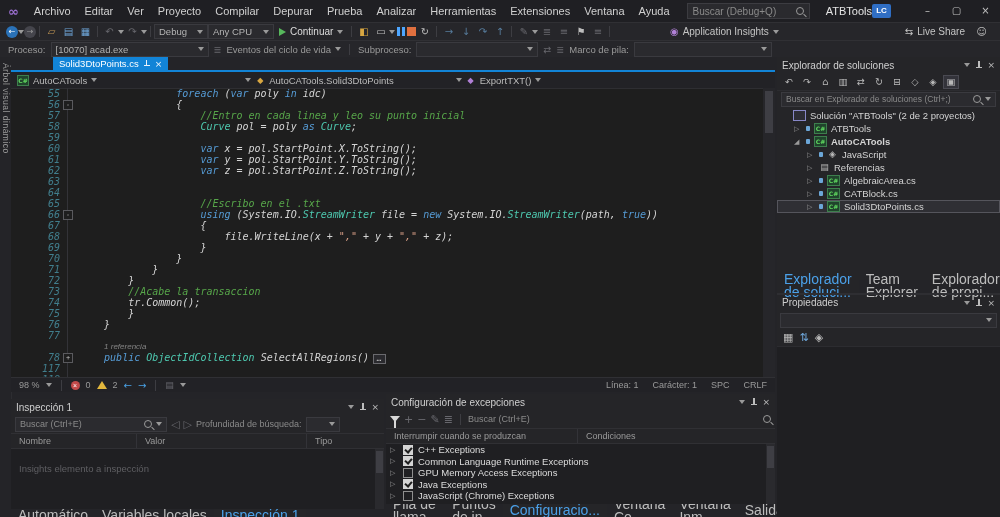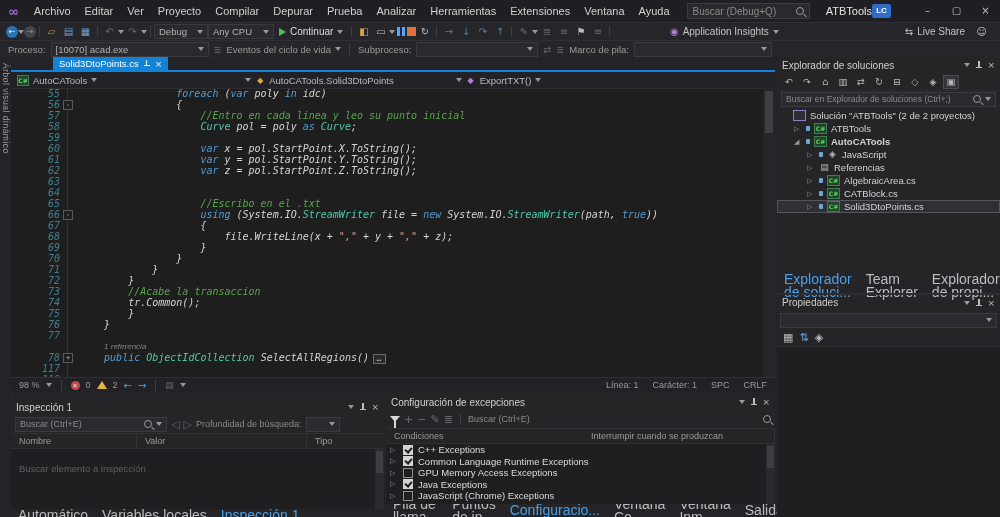--- a/index.html
+++ b/index.html
@@ -348,21 +348,21 @@
           <span style="flex:1"></span>
           <span class="chev"></span>
         </div>
     </div>
     <div class="gridhdr">
       <div class="gcol" style="width:126px">Nombre</div>
       <div class="gcol" style="width:170px">Valor</div>
       <div class="gcol" style="flex:1;border-right:none">Tipo</div>
     </div>
     <div class="pbody">
-      <div class="ghost">Buscar elemento a inspección</div>
+      <div class="ghost">Insights elemento a inspección</div>
       <div class="psb">
           <div class="thumb"></div>
         </div>
     </div>
     <div class="ptabs" id="watch-tabs">
         <span class="ptab">Automático</span>
         <span class="ptab">Variables locales</span>
         <span class="ptab act">Inspección 1</span>
       </div>
   </div>
@@ -378,22 +378,22 @@
       <span class="funnel"></span>
       <span class="ico dim">+</span>
       <span class="ico dim">−</span>
       <span class="ico dim">✎</span>
       <span class="ico dim">≣</span>
       <span class="sep"></span>
       <span style="color:#8a8a8a;font-size:9px;flex:1">Buscar (Ctrl+E)</span>
       <span class="mag"></span>
     </div>
     <div class="gridhdr">
+      <div class="gcol" style="width:192px">Interrumpir cuando se produzcan</div>
       <div class="gcol" style="flex:1;border-right:none">Condiciones</div>
-      <div class="gcol" style="width:192px">Interrumpir cuando se produzcan</div>
     </div>
     <div class="pbody" id="exception-rows">
       <div class="psb">
           <div class="thumb"></div>
         </div>
     <div class="xrow">
           <span class="exp">▷</span>
           <span class="cb on"></span>
           <span>C++ Exceptions</span>
         </div>

